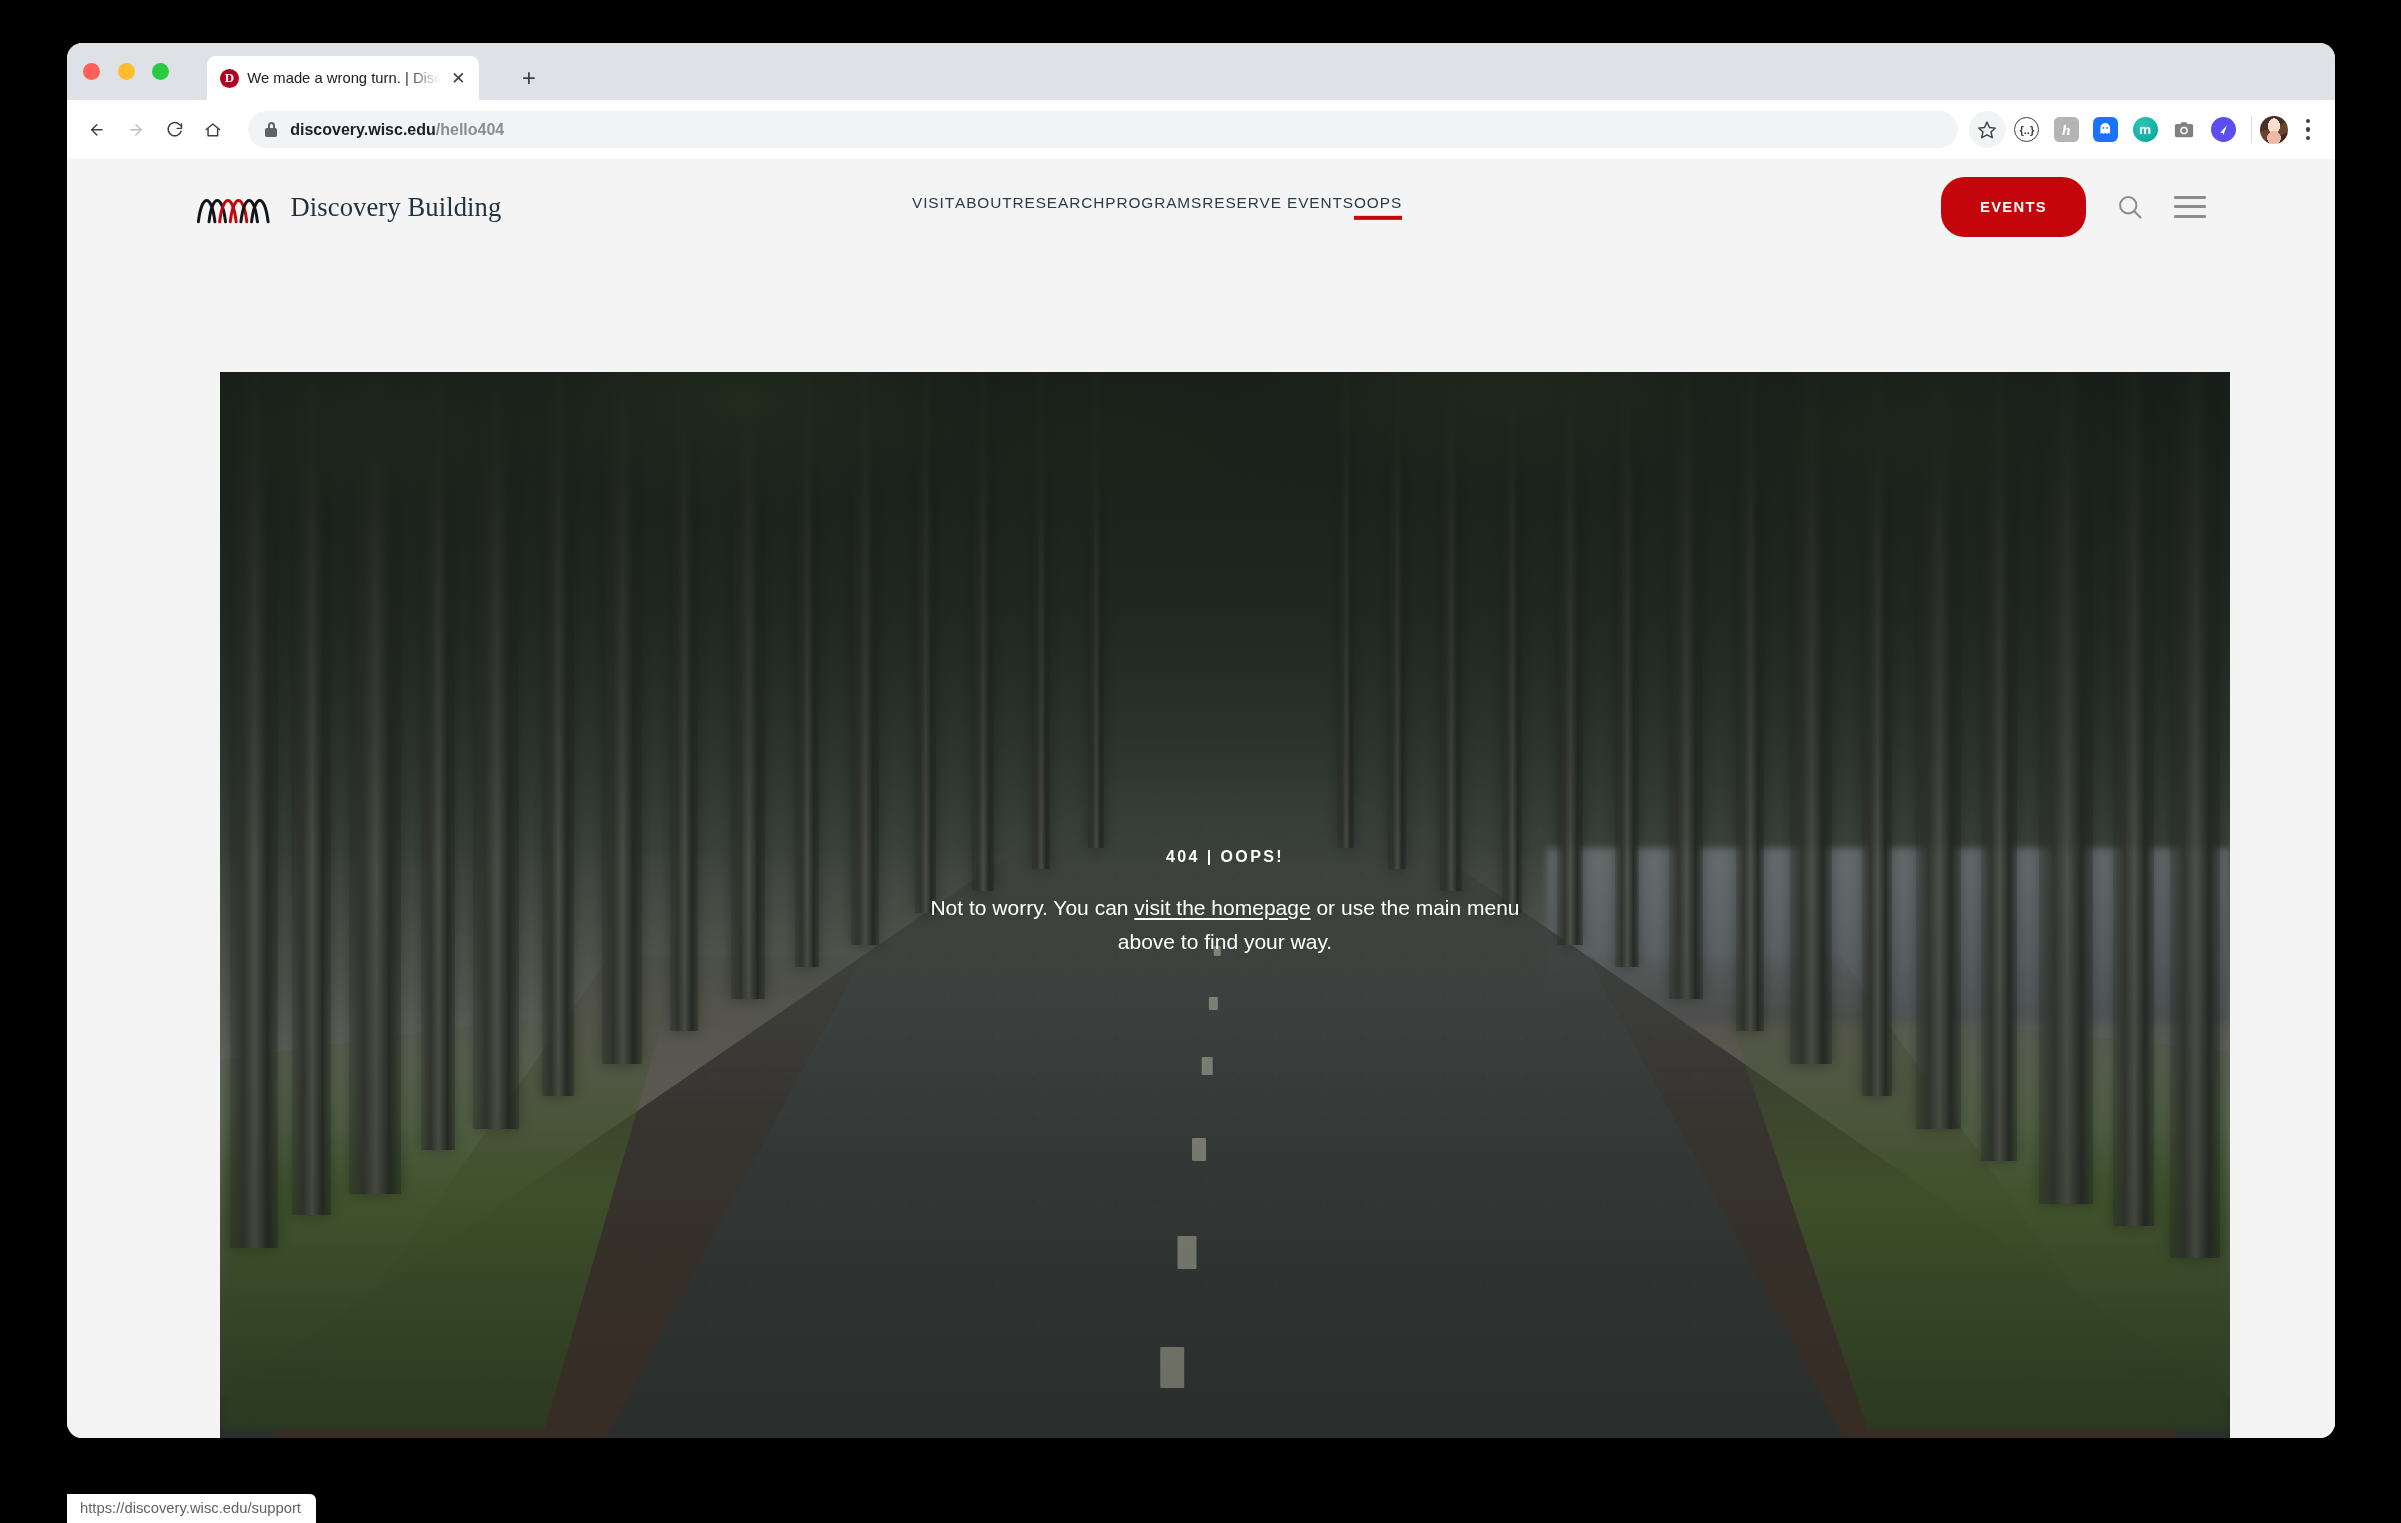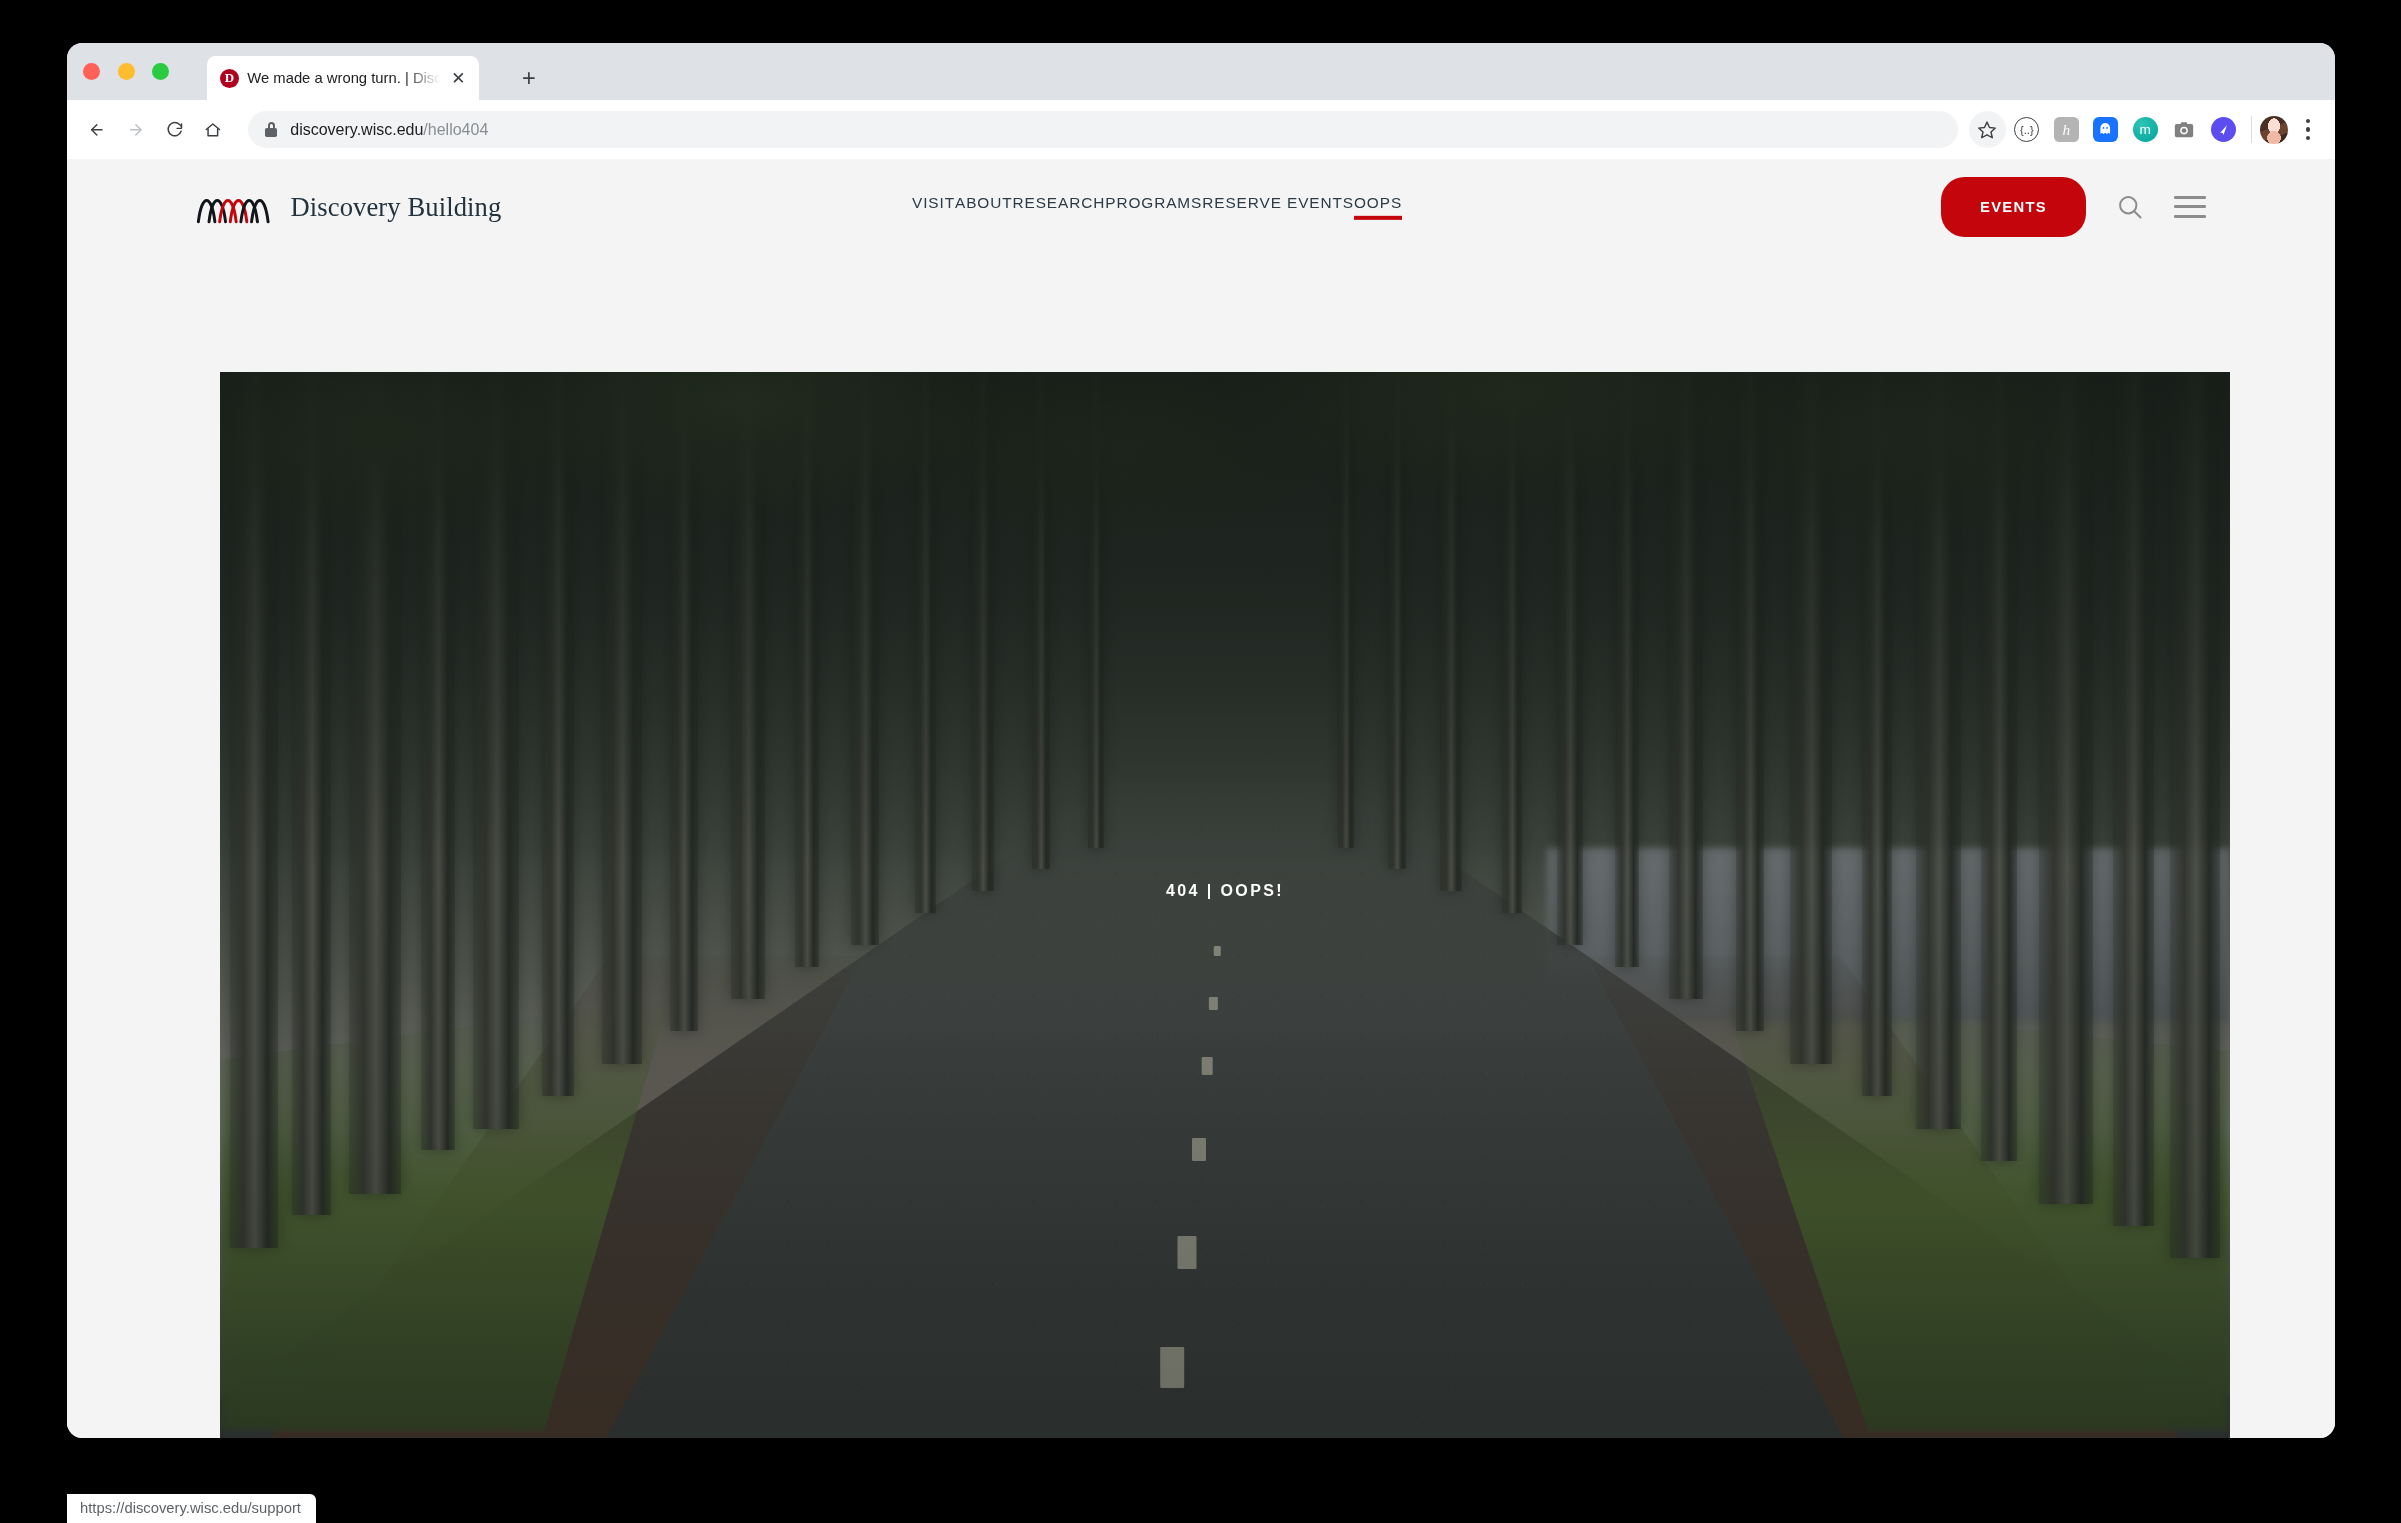--- a/index.html
+++ b/index.html
@@ -72,20 +72,21 @@
     font-size: 23.6px; color: #3c4043; line-height: 1; font-weight: 300;
   }
 
   
   .toolbar {
     position: relative;
     height: 59px;
     background: #fff;
     display: flex; align-items: center;
     padding: 0 13px;
+    font-weight: bold;
   }
   .navbtn {
     width: 34px; height: 34px; margin-right: 4.7px;
     display: flex; align-items: center; justify-content: center;
     color: #3c4043;
   }
   .navbtn.fwd { color: #bdc1c6; }
   .navbtn svg { width: 17.7px; height: 17.7px; }
 
   .omnibox {
@@ -516,20 +517,21 @@
         <div class="trunk" style="right: 38.2%; width: 1.1%; height: 50%;"></div>
         <div class="trunk" style="right: 41.0%; width: 0.9%; height: 48%;"></div>
         <div class="trunk" style="right: 43.6%; width: 0.8%; height: 46%;"></div>
 
         <div class="canopy"></div>
         <div class="hero-tint"></div>
       </div>
 
       <div class="hero-content">
         <div class="eyebrow">404 | OOPS!</div>
+        <p class="subcopy"><span>Not to worry. You can </span><a>visit the homepage</a><span> or use the main menu above to find your way.</span></p>
       </div>
     </div>
 
   </div>
 </div>
 
 <div class="statusbar">https://discovery.wisc.edu/support</div>
 
 
 </body></html>

